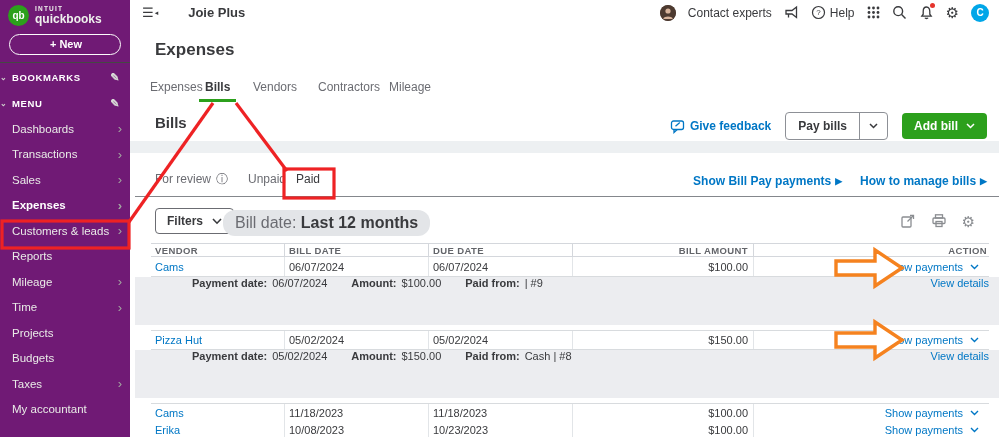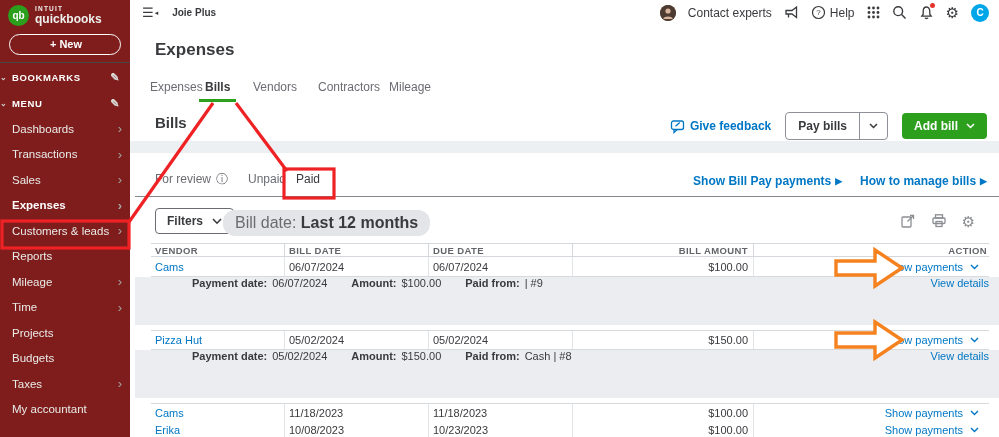--- a/index.html
+++ b/index.html
@@ -1,40 +1,40 @@
 <!DOCTYPE html>
 <html><head>
 <meta charset="utf-8">
 <style>
   * { margin:0; padding:0; box-sizing:border-box; }
   body { font-family:"Liberation Sans", sans-serif; background:#fff; }
   .stage { position:relative; width:999px; height:437px; background:#fff; overflow:hidden; }
 
   
-  .sidebar { position:absolute; left:0; top:0; width:130px; height:437px; background:#7f1d1d; color:#eff1ed; z-index:2; }
+  .sidebar { position:absolute; left:0; top:0; width:130px; height:437px; background:#701a75; color:#eff1ed; z-index:2; }
   .logo-row { display:flex; align-items:center; gap:6px; padding:5px 8px 3px 8px; }
   .qb-circle { width:21px; height:21px; border-radius:50%; background:#2ca01c; color:#fff; font-weight:bold; font-size:10px; display:flex; align-items:center; justify-content:center; flex:0 0 auto; }
   .brand-col { display:flex; flex-direction:column; line-height:1.05; }
   .brand-intuit { font-size:6.5px; letter-spacing:1.2px; font-weight:bold; }
   .brand-qb { font-size:12px; font-weight:bold; }
   .new-btn { margin:5px 9px 0 9px; border:1.5px solid #fdfdfd; border-radius:999px; text-align:center; padding:3px 0 4px 2px; font-size:11px; font-weight:bold; color:#fff; cursor:pointer; }
   .sb-sep { border-bottom:1px solid #454844; margin-top:7px; }
   .sb-list { margin-top:2px; }
   .sb-item { position:relative; height:25.5px; display:flex; align-items:center; padding-left:12px; font-size:11.5px; color:#e9ebe7; cursor:pointer; }
   .sb-item .sb-chev { margin-left:auto; margin-right:8px; color:#a2a5a1; font-size:13px; line-height:1; }
   .sb-item.sb-header { font-size:9.5px; font-weight:bold; letter-spacing:.6px; color:#fff; }
   .sb-caret { position:absolute; left:0px; font-size:8px; color:#cfd1cd; }
   .sb-pencil { margin-left:auto; margin-right:10px; font-size:11px; color:#d8dad6; }
   .sb-item.active { font-weight:bold; color:#fff; }
 
   
   .topbar { position:absolute; left:130px; top:0; width:869px; height:25px; background:#fff; display:flex; align-items:center; padding-left:12px; z-index:1; }
   .ham { font-size:13px; color:#393a3d; display:flex; align-items:center; cursor:pointer; }
   .ham .arr { font-size:7px; margin-left:1px; }
-  .company { margin-left:14px; font-size:10px; font-weight:bold; color:#393a3d; }
+  .company { margin-left:30px; font-size:13px; font-weight:bold; color:#393a3d; }
   .tb-right { margin-left:auto; display:flex; align-items:center; gap:12px; padding-right:10px; font-size:12px; color:#393a3d; }
   .tb-right svg { display:block; }
   .avatar16 { width:16px; height:16px; border-radius:50%; overflow:hidden; background:#4d3a30; flex:0 0 auto; }
   .help-group { display:flex; align-items:center; gap:4px; cursor:pointer; }
   .bell-wrap { position:relative; }
   .bell-dot { position:absolute; right:-1px; top:-2px; width:5px; height:5px; border-radius:50%; background:#e5342c; }
   .gear-glyph { font-size:15px; color:#393a3d; cursor:pointer; line-height:1; }
   .c-avatar { width:18px; height:18px; border-radius:50%; background:#00a6e8; color:#fff; font-size:10px; font-weight:bold; display:flex; align-items:center; justify-content:center; cursor:pointer; }
 
   

